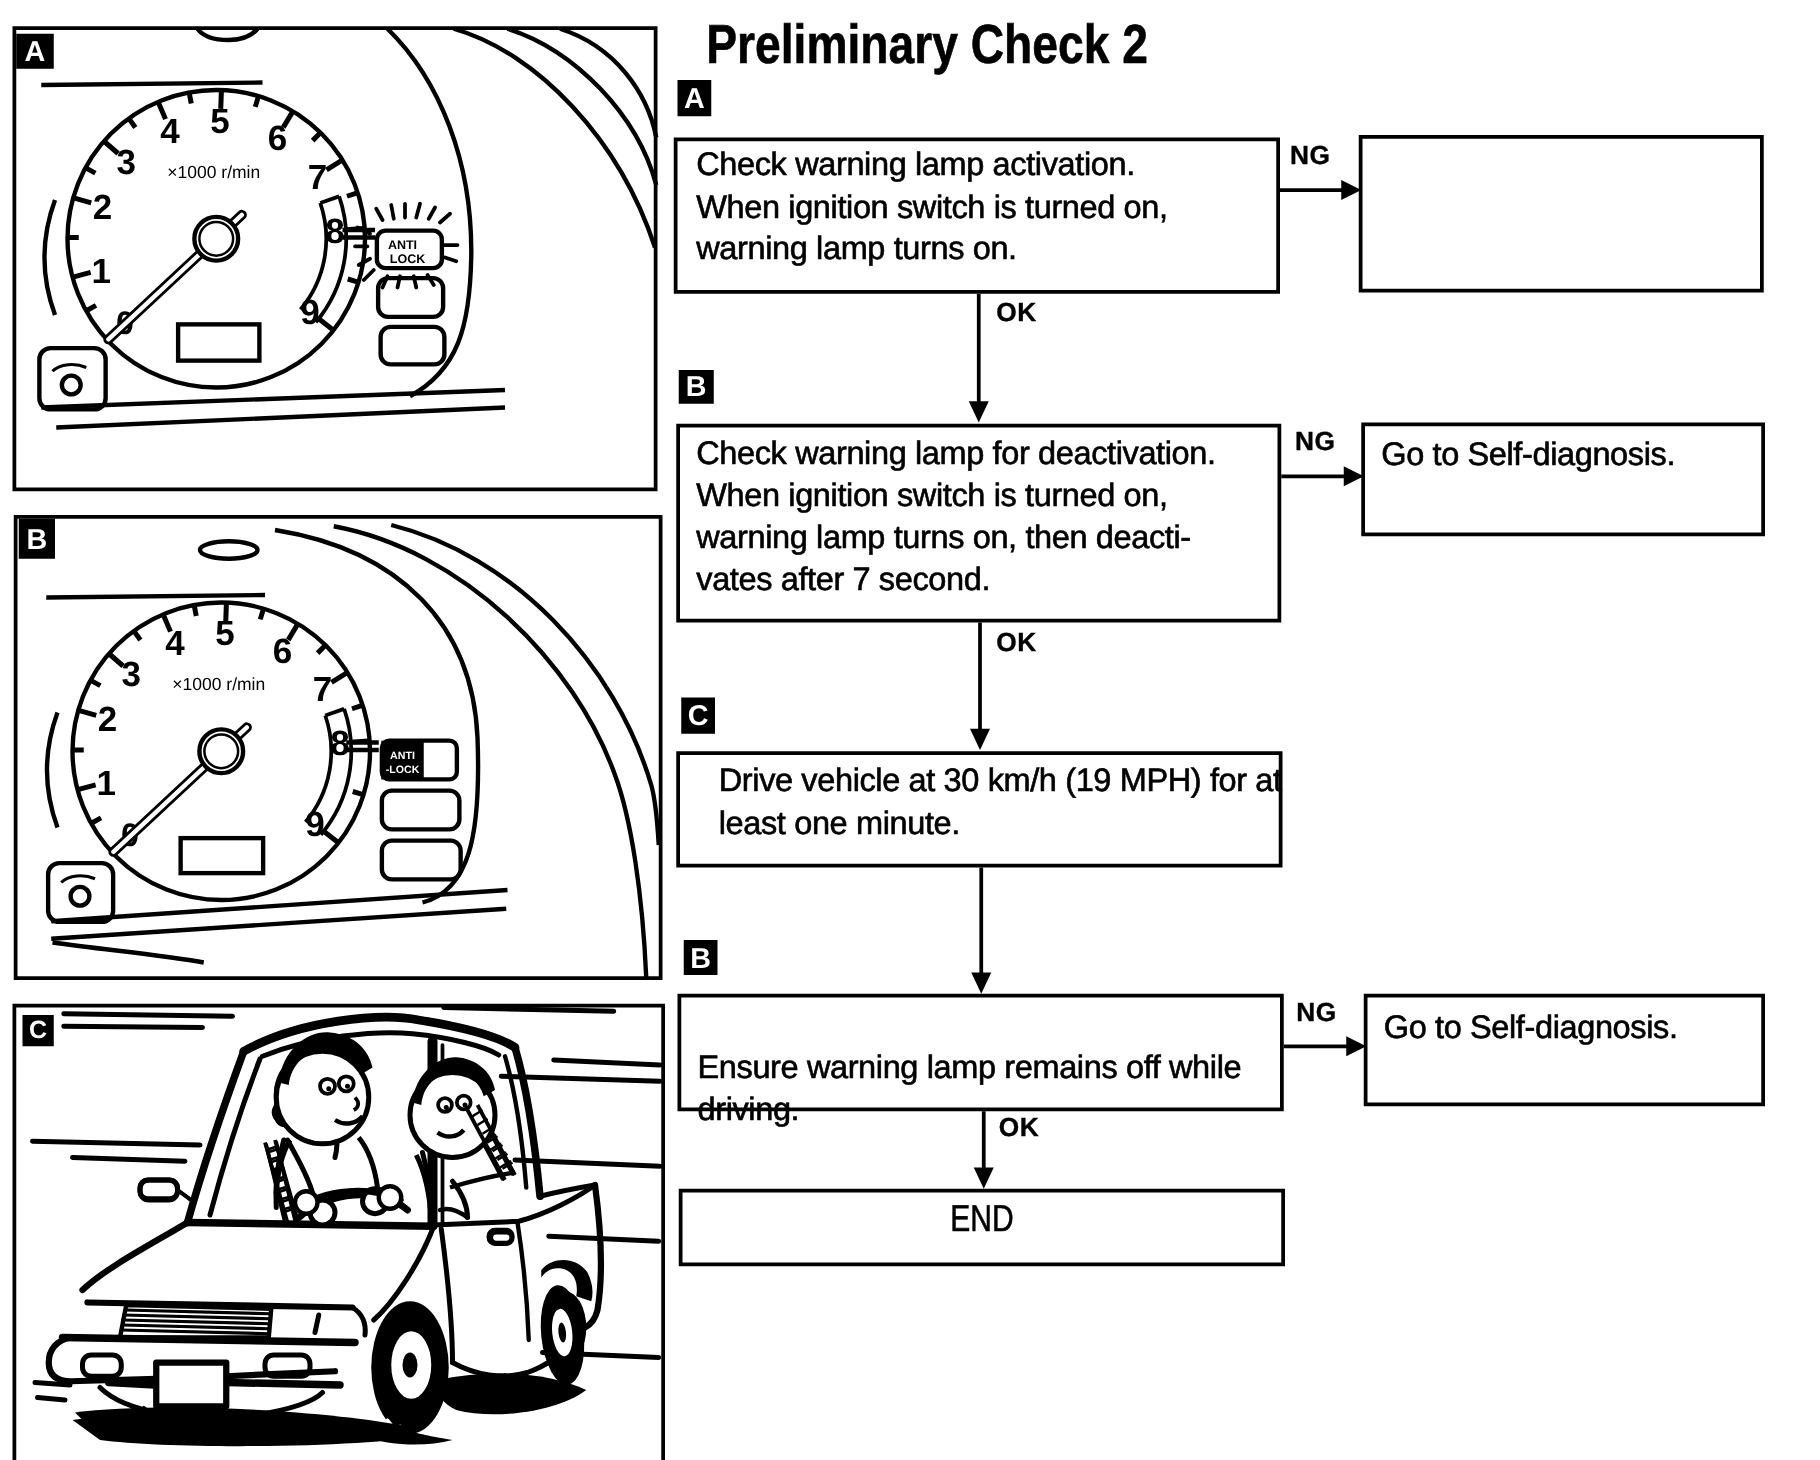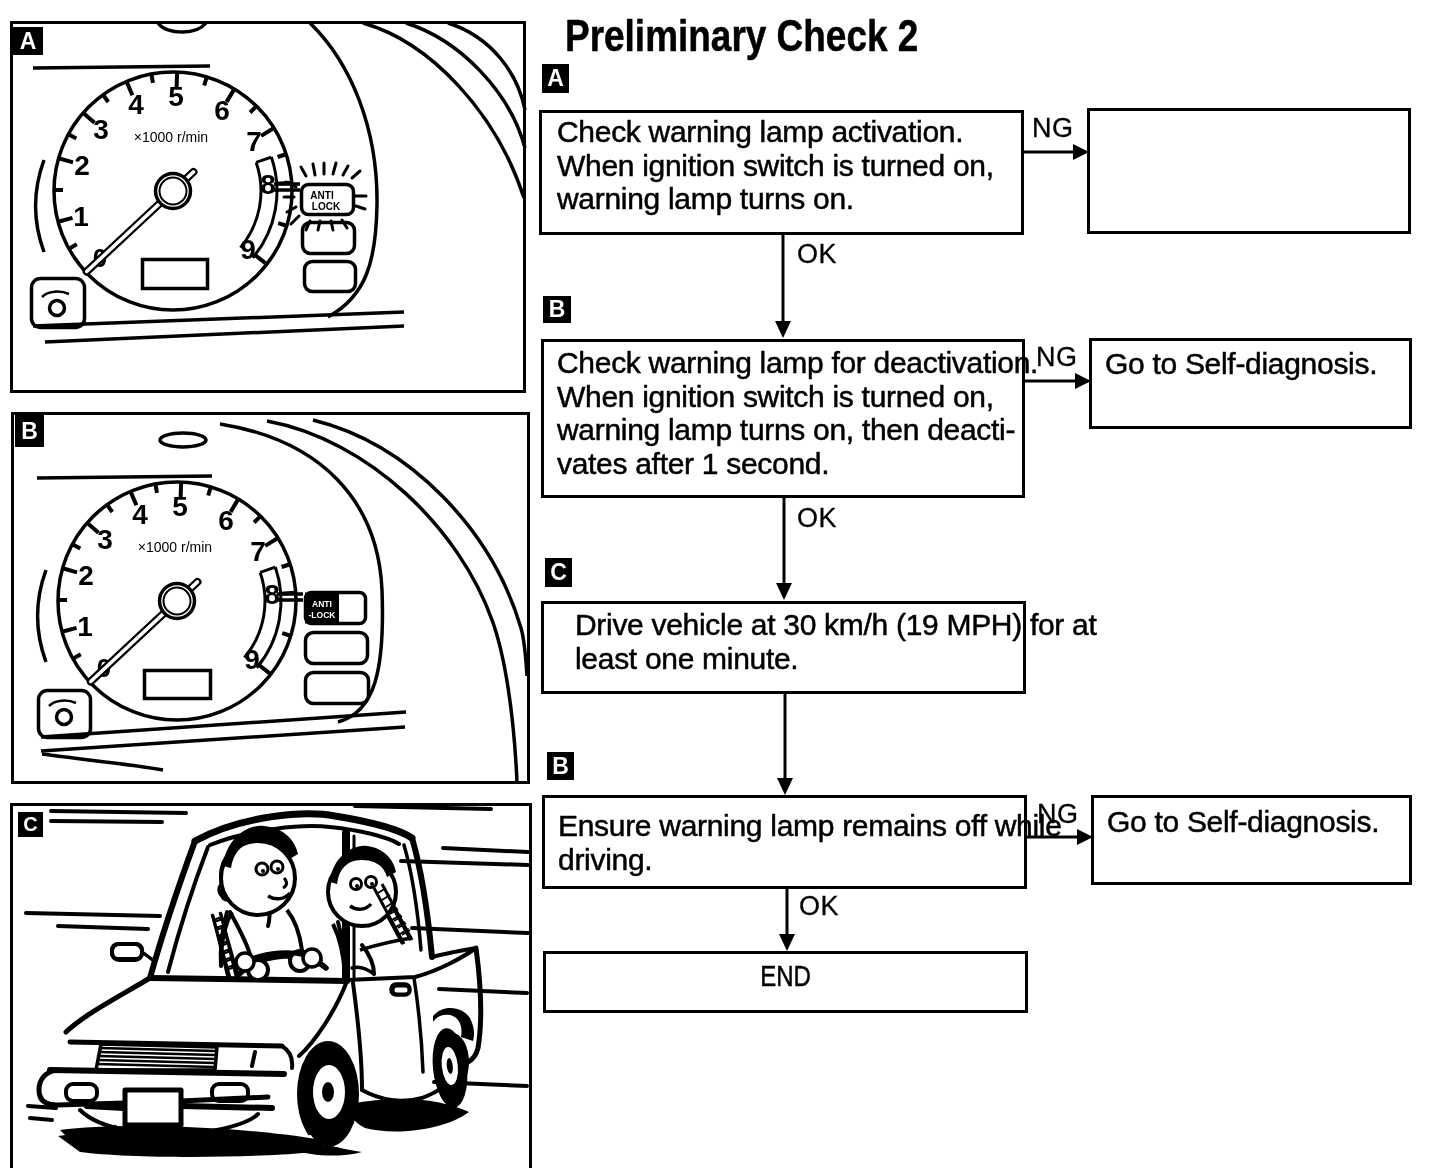--- a/index.html
+++ b/index.html
@@ -1,24 +1,24 @@
 <!DOCTYPE html>
 <html><head>
 <meta charset="utf-8">
 <style>
 html,body{margin:0;padding:0;background:#fff}
 #page{position:relative;width:1456px;height:1168px;background:#fff;overflow:hidden;
   font-family:"Liberation Sans",sans-serif;color:#000}
 #art{position:absolute;left:0;top:0}
-.t{position:absolute;font-size:30px;letter-spacing:-0.3px;line-height:33.5px;white-space:pre;
+.t{position:absolute;font-size:26px;letter-spacing:-0.3px;line-height:33.5px;white-space:pre;
   -webkit-text-stroke:0.5px #000}
 .box{position:absolute;border:3px solid #000;box-sizing:border-box}
 .lab{position:absolute;background:#000;color:#fff;font-weight:bold;font-size:23px;
   text-align:center;-webkit-text-stroke:0}
-.ngok{position:absolute;font-size:27px;font-weight:normal;letter-spacing:0.5px;-webkit-text-stroke:0.3px #000}
+.ngok{position:absolute;font-size:21px;font-weight:bold;letter-spacing:0.5px;-webkit-text-stroke:0.3px #000}
 #title{position:absolute;left:565px;top:11px;font-size:44px;font-weight:bold;
   transform:scale(0.84,1);transform-origin:left top;white-space:pre;-webkit-text-stroke:0.5px #000}
 </style>
 </head>
 <body>
 <div id="page">
 
 <svg id="art" width="1456" height="1168" viewBox="0 0 1456 1168" fill="none" stroke="#000">
 
   <rect x="11.5" y="22.5" width="513" height="369" stroke-width="3"></rect>
@@ -263,31 +263,31 @@
 <div class="t" style="left:557px;top:115px">Check warning lamp activation.
 When ignition switch is turned on,
 warning lamp turns on.</div>
 
 <div class="box" style="left:1087px;top:108px;width:324px;height:126px"></div>
 
 <div class="box" style="left:541px;top:339px;width:484px;height:159px"></div>
 <div class="t" style="left:557px;top:346px">Check warning lamp for deactivation.
 When ignition switch is turned on,
 warning lamp turns on, then deacti-
-vates after 1 second.</div>
+vates after 7 second.</div>
 
 <div class="box" style="left:1089px;top:338px;width:323px;height:91px"></div>
 <div class="t" style="left:1105px;top:347px">Go to Self-diagnosis.</div>
 
 <div class="box" style="left:541px;top:601px;width:485px;height:93px"></div>
 <div class="t" style="left:575px;top:608px">Drive vehicle at 30 km/h (19 MPH) for at
 least one minute.</div>
 
 <div class="box" style="left:542px;top:795px;width:485px;height:94px"></div>
-<div class="t" style="left:558px;top:809px">Ensure warning lamp remains off while
+<div class="t" style="left:558px;top:837px">Ensure warning lamp remains off while
 driving.</div>
 
 <div class="box" style="left:1091px;top:795px;width:321px;height:90px"></div>
 <div class="t" style="left:1107px;top:805px">Go to Self-diagnosis.</div>
 
 <div class="box" style="left:543px;top:951px;width:485px;height:62px"></div>
 <div class="t" style="left:543px;top:959px;width:485px;text-align:center;font-size:30px;letter-spacing:0;transform:scale(0.8,1)">END</div>
 
 <div class="ngok" style="left:1032px;top:113px">NG</div>
 <div class="ngok" style="left:1036px;top:342px">NG</div>

